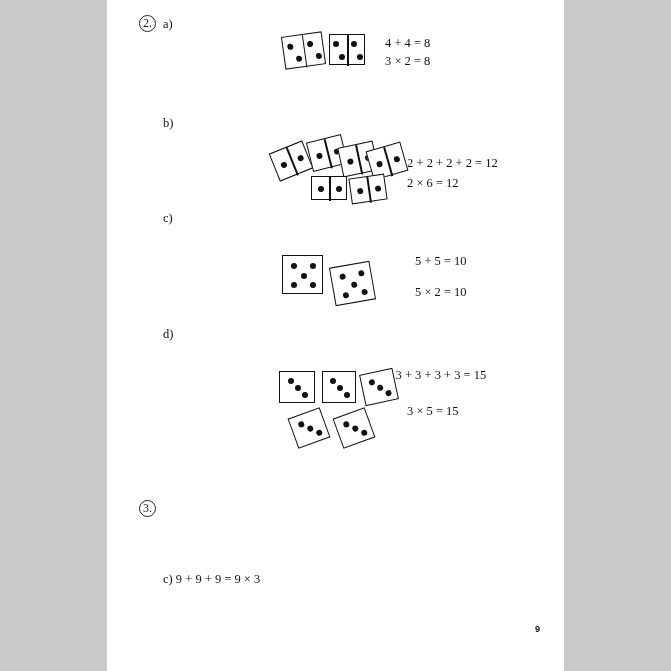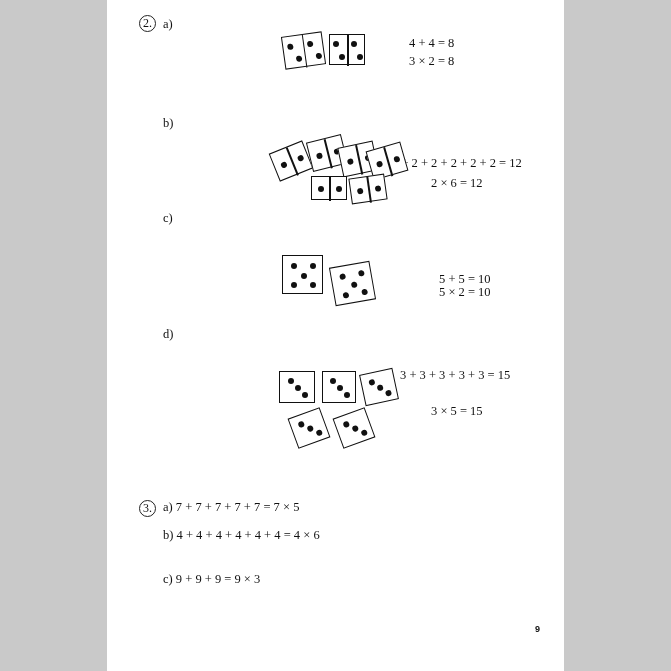--- a/index.html
+++ b/index.html
@@ -37,21 +37,20 @@
   .part-label {
     position: absolute;
     font-size: 12.5px;
     color: #111;
   }
   .eq {
     position: absolute;
     font-size: 12.5px;
     color: #111;
     white-space: nowrap;
-    margin-left: 24px;
   }
   .q3-line {
     position: absolute;
     font-size: 12.5px;
     color: #111;
     white-space: nowrap;
   }
   .page-num {
     position: absolute;
     font-size: 9px;
@@ -85,30 +84,28 @@
 
   <div class="part-label" style="left:56px; top:17px;">a)</div>
   <div class="eq" style="left:278px; top:36px;">4 + 4 = 8</div>
   <div class="eq" style="left:278px; top:54px;">3 × 2 = 8</div>
 
   <div class="part-label" style="left:56px; top:116px;">b)</div>
   <div class="eq" style="left:261px; top:156px;">2 + 2 + 2 + 2 + 2 + 2 = 12</div>
   <div class="eq" style="left:300px; top:176px;">2 × 6 = 12</div>
 
   <div class="part-label" style="left:56px; top:211px;">c)</div>
-  <div class="eq" style="left:308px; top:272px;">5 + 5 = 10</div>
+  <div class="eq" style="left:308px; top:254px;">5 + 5 = 10</div>
   <div class="eq" style="left:308px; top:285px;">5 × 2 = 10</div>
 
   <div class="part-label" style="left:56px; top:327px;">d)</div>
   <div class="eq" style="left:269px; top:368px;">3 + 3 + 3 + 3 + 3 = 15</div>
   <div class="eq" style="left:300px; top:404px;">3 × 5 = 15</div>
 
   <div class="q-circle" style="left:32px; top:500px;">3.</div>
-  <div class="q3-line" style="left:56px; top:500px;">a) 7 + 7 + 7 + 7 + 7 = 7 × 5</div>
-  <div class="q3-line" style="left:56px; top:528px;">b) 4 + 4 + 4 + 4 + 4 + 4 = 4 × 6</div>
   <div class="q3-line" style="left:56px; top:572px;">c) 9 + 9 + 9 = 9 × 3</div>
 
   <div class="page-num" style="left:428px; top:624px;">9</div>
 
   <div id="dominoes-layer">
       <div class="domino" style="left: 176px; top: 34px; width: 41px; height: 33px; transform: rotate(-8deg);">
         <div class="divider" style="left: 19.8px; top: 0px; width: 1.4px; height: 33px;"></div>
         <div class="pip" style="width: 6px; height: 6px; left: 3.56px; top: 6.9px;"></div>
         <div class="pip" style="width: 6px; height: 6px; left: 10.94px; top: 20.1px;"></div>
         <div class="pip" style="width: 6px; height: 6px; left: 24.06px; top: 6.9px;"></div>

